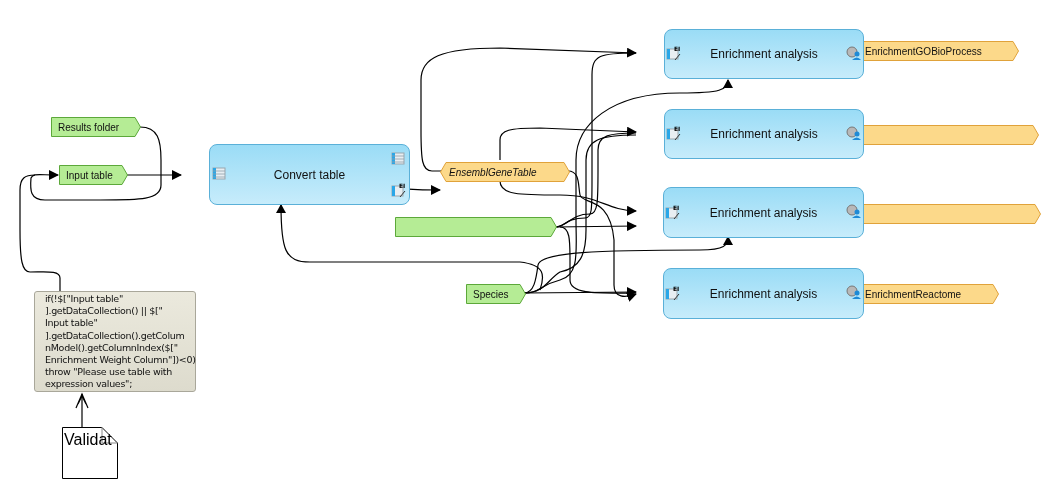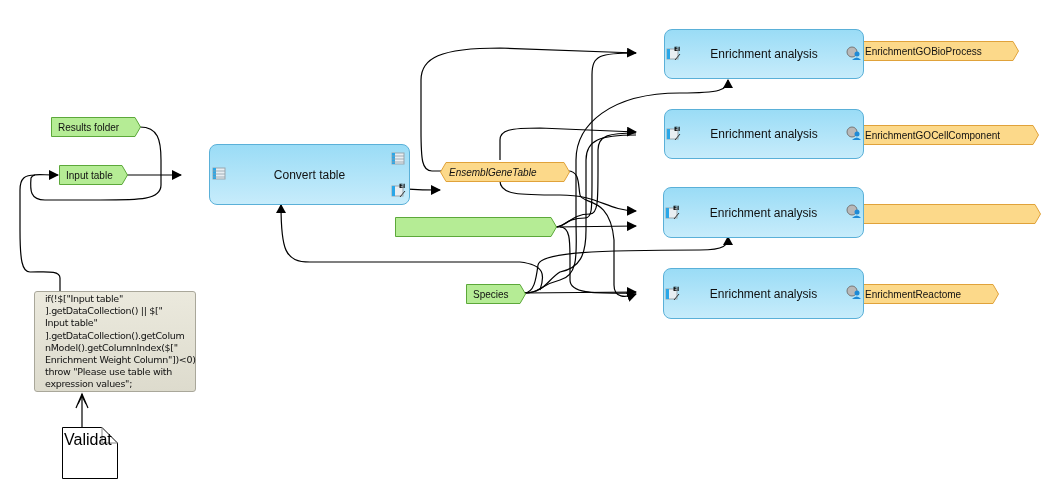--- a/index.html
+++ b/index.html
@@ -123,21 +123,20 @@
 <div class="param output" style="left:857px; top:41px; width:162px;">
   <svg width="162" height="20">
       <path d="M6,0.5 L156,0.5 L161.5,10 L156,19.5 L6,19.5 L0.5,10 z" fill="#fcd98a" stroke="#e0a23a"></path>
     </svg>
   <span style="padding-left:8px;">EnrichmentGOBioProcess</span>
 </div>
 <div class="param output" style="left:857px; top:125px; width:182px;">
   <svg width="182" height="20">
       <path d="M6,0.5 L176,0.5 L181.5,10 L176,19.5 L6,19.5 L0.5,10 z" fill="#fcd98a" stroke="#e0a23a"></path>
     </svg>
-  <span style="padding-left:8px;">EnrichmentGOCellComponent</span>
 </div>
 <div class="param output" style="left:857px; top:204px; width:184px;">
   <svg width="184" height="20">
       <path d="M6,0.5 L178,0.5 L183.5,10 L178,19.5 L6,19.5 L0.5,10 z" fill="#fcd98a" stroke="#e0a23a"></path>
     </svg>
 </div>
 <div class="param output" style="left:857px; top:284px; width:142px;">
   <svg width="142" height="20">
       <path d="M6,0.5 L136,0.5 L141.5,10 L136,19.5 L6,19.5 L0.5,10 z" fill="#fcd98a" stroke="#e0a23a"></path>
     </svg>

